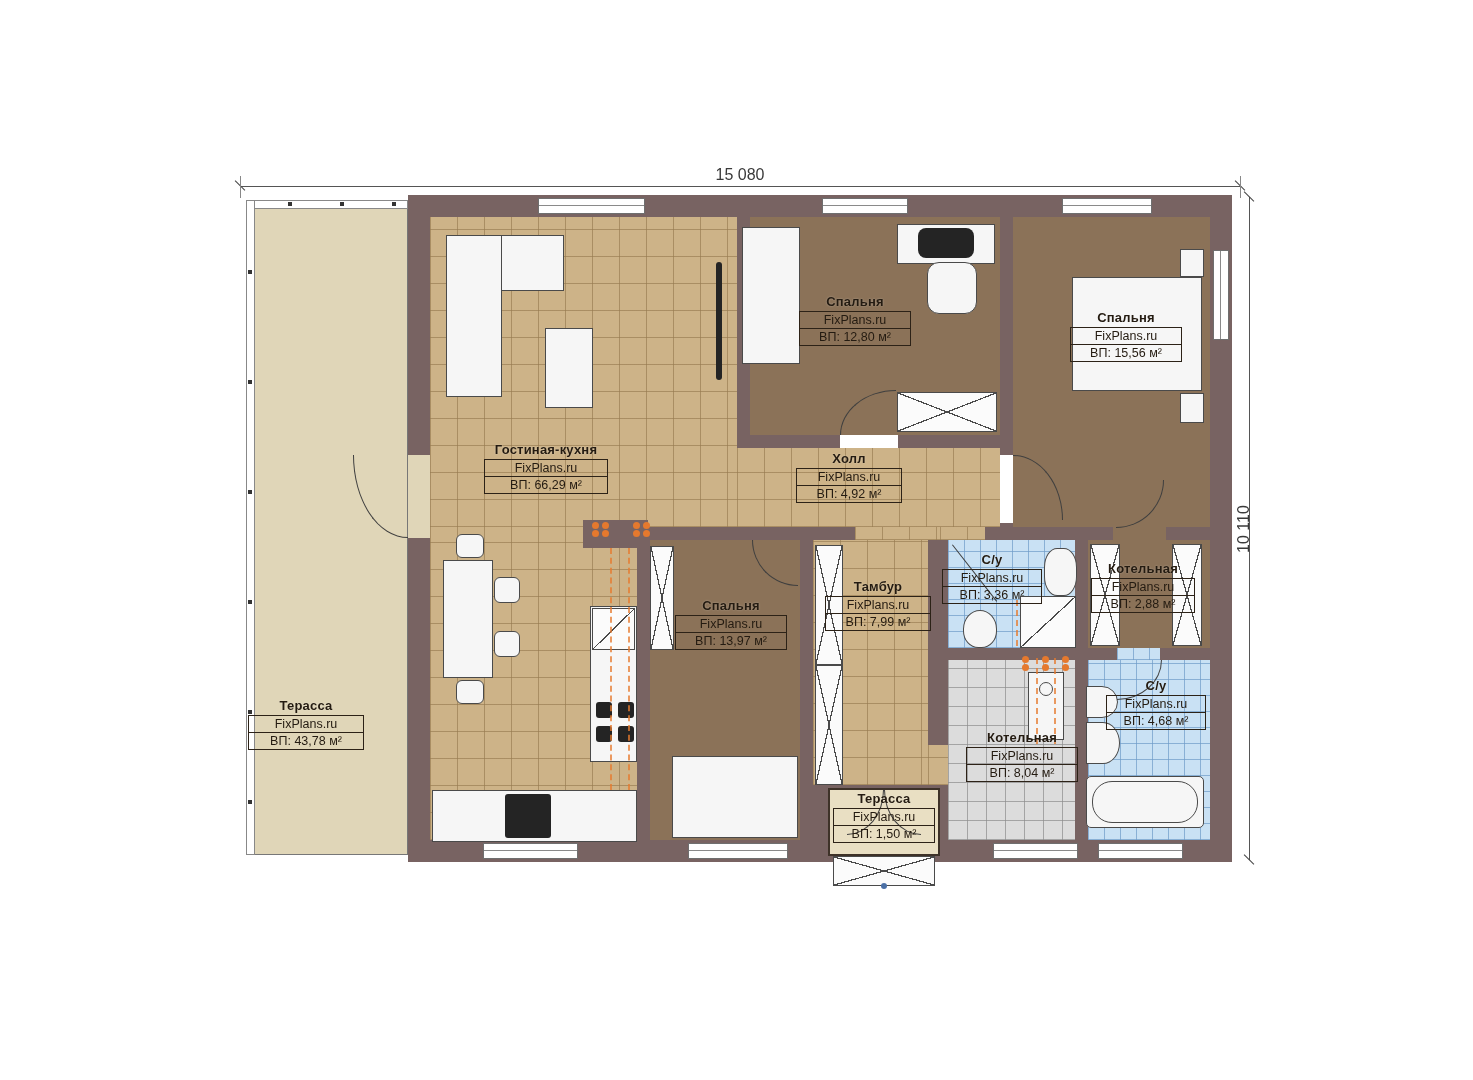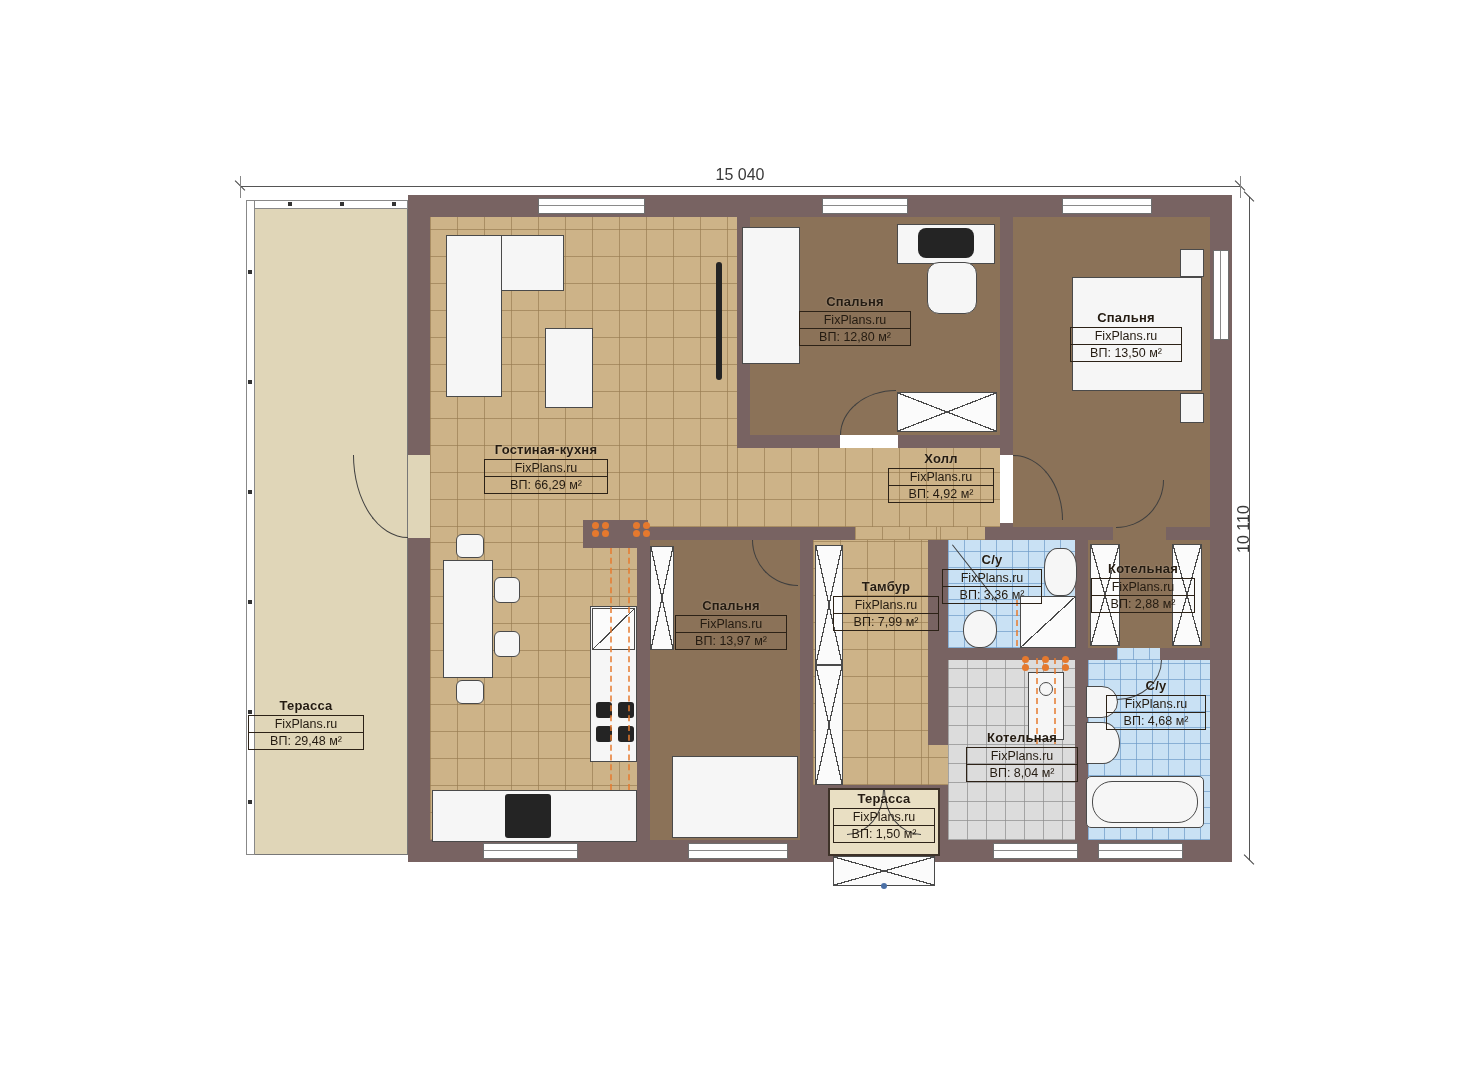--- a/index.html
+++ b/index.html
@@ -58,21 +58,21 @@
 </head>
 <body>
 
 <div class="abs" style="left:0;top:0;width:1473px;height:1080px;">
 
   <div class="dim-line-h" style="left:240px;top:186px;width:1000px;"></div>
   <div class="tick" style="left:233px;top:185px;"></div>
   <div class="tick" style="left:1233px;top:185px;"></div>
   <div class="dim-ext" style="left:240px;top:176px;height:22px;"></div>
   <div class="dim-ext" style="left:1240px;top:176px;height:22px;"></div>
-  <div class="dim-text" style="left:740px;top:166px;transform:translateX(-50%);">15 040</div>
+  <div class="dim-text" style="left:740px;top:166px;transform:translateX(-50%);">15 080</div>
 
   <div class="dim-line-v" style="left:1249px;top:197px;height:663px;"></div>
   <div class="tick" style="left:1242px;top:196px;"></div>
   <div class="tick" style="left:1242px;top:859px;"></div>
   <div class="dim-text" style="left:1220px;top:520px;transform:rotate(-90deg);">10 110</div>
 
   <div class="floor-terrace" style="left:246px;top:200px;width:162px;height:655px;border:1px solid #777;box-sizing:border-box;"></div>
   <div class="abs" style="left:246px;top:200px;width:162px;height:9px;background:#fff;border:1px solid #888;box-sizing:border-box;"></div>
   <div class="abs" style="left:246px;top:200px;width:9px;height:655px;background:#fff;border:1px solid #888;box-sizing:border-box;"></div>
   <div class="tdot" style="left:288px;top:202px;"></div>
@@ -210,21 +210,21 @@
   <div class="arc" style="left:752px;top:540px;width:46px;height:46px;border-left:1.3px solid var(--line);border-bottom:1.3px solid var(--line);border-bottom-left-radius:100% 100%;"></div>
   <div class="arc" style="left:952px;top:545px;width:1px;height:72px;border-left:1.3px solid var(--line);transform:rotate(-38deg);transform-origin:top left;"></div>
   <div class="arc" style="left:1117px;top:660px;width:45px;height:40px;border-bottom:1.3px solid var(--line);border-right:1.3px solid var(--line);border-bottom-right-radius:100% 100%;"></div>
   <div class="arc" style="left:847px;top:790px;width:37px;height:45px;border-bottom:1.3px solid var(--line);border-right:1.3px solid var(--line);border-bottom-right-radius:100% 100%;z-index:32;"></div>
   <div class="arc" style="left:884px;top:790px;width:37px;height:45px;border-bottom:1.3px solid var(--line);border-left:1.3px solid var(--line);border-bottom-left-radius:100% 100%;z-index:32;"></div>
 
   <div class="room-label" style="left:306px;top:698px;width:116px;">
     <div class="rname">Терасса</div>
     <div class="rbox">
       <div class="wm">FixPlans.ru</div>
-      <div class="ar">ВП: 29,48 м²</div>
+      <div class="ar">ВП: 43,78 м²</div>
     </div>
   </div>
 
   <div class="room-label" style="left:546px;top:442px;width:124px;">
     <div class="rname">Гостиная-кухня</div>
     <div class="rbox">
       <div class="wm">FixPlans.ru</div>
       <div class="ar">ВП: 66,29 м²</div>
     </div>
   </div>
@@ -234,41 +234,41 @@
     <div class="rbox">
       <div class="wm">FixPlans.ru</div>
       <div class="ar">ВП: 12,80 м²</div>
     </div>
   </div>
 
   <div class="room-label" style="left:1126px;top:310px;width:112px;">
     <div class="rname">Спальня</div>
     <div class="rbox">
       <div class="wm">FixPlans.ru</div>
-      <div class="ar">ВП: 13,50 м²</div>
-    </div>
-  </div>
-
-  <div class="room-label" style="left:941px;top:451px;width:106px;">
+      <div class="ar">ВП: 15,56 м²</div>
+    </div>
+  </div>
+
+  <div class="room-label" style="left:849px;top:451px;width:106px;">
     <div class="rname">Холл</div>
     <div class="rbox">
       <div class="wm">FixPlans.ru</div>
       <div class="ar">ВП: 4,92 м²</div>
     </div>
   </div>
 
   <div class="room-label" style="left:731px;top:598px;width:112px;">
     <div class="rname">Спальня</div>
     <div class="rbox">
       <div class="wm">FixPlans.ru</div>
       <div class="ar">ВП: 13,97 м²</div>
     </div>
   </div>
 
-  <div class="room-label" style="left:878px;top:579px;width:106px;padding-left:16px;">
+  <div class="room-label" style="left:878px;top:579px;width:106px;">
     <div class="rname">Тамбур</div>
     <div class="rbox">
       <div class="wm">FixPlans.ru</div>
       <div class="ar">ВП: 7,99 м²</div>
     </div>
   </div>
 
   <div class="room-label" style="left:992px;top:552px;width:100px;">
     <div class="rname">С/у</div>
     <div class="rbox">

